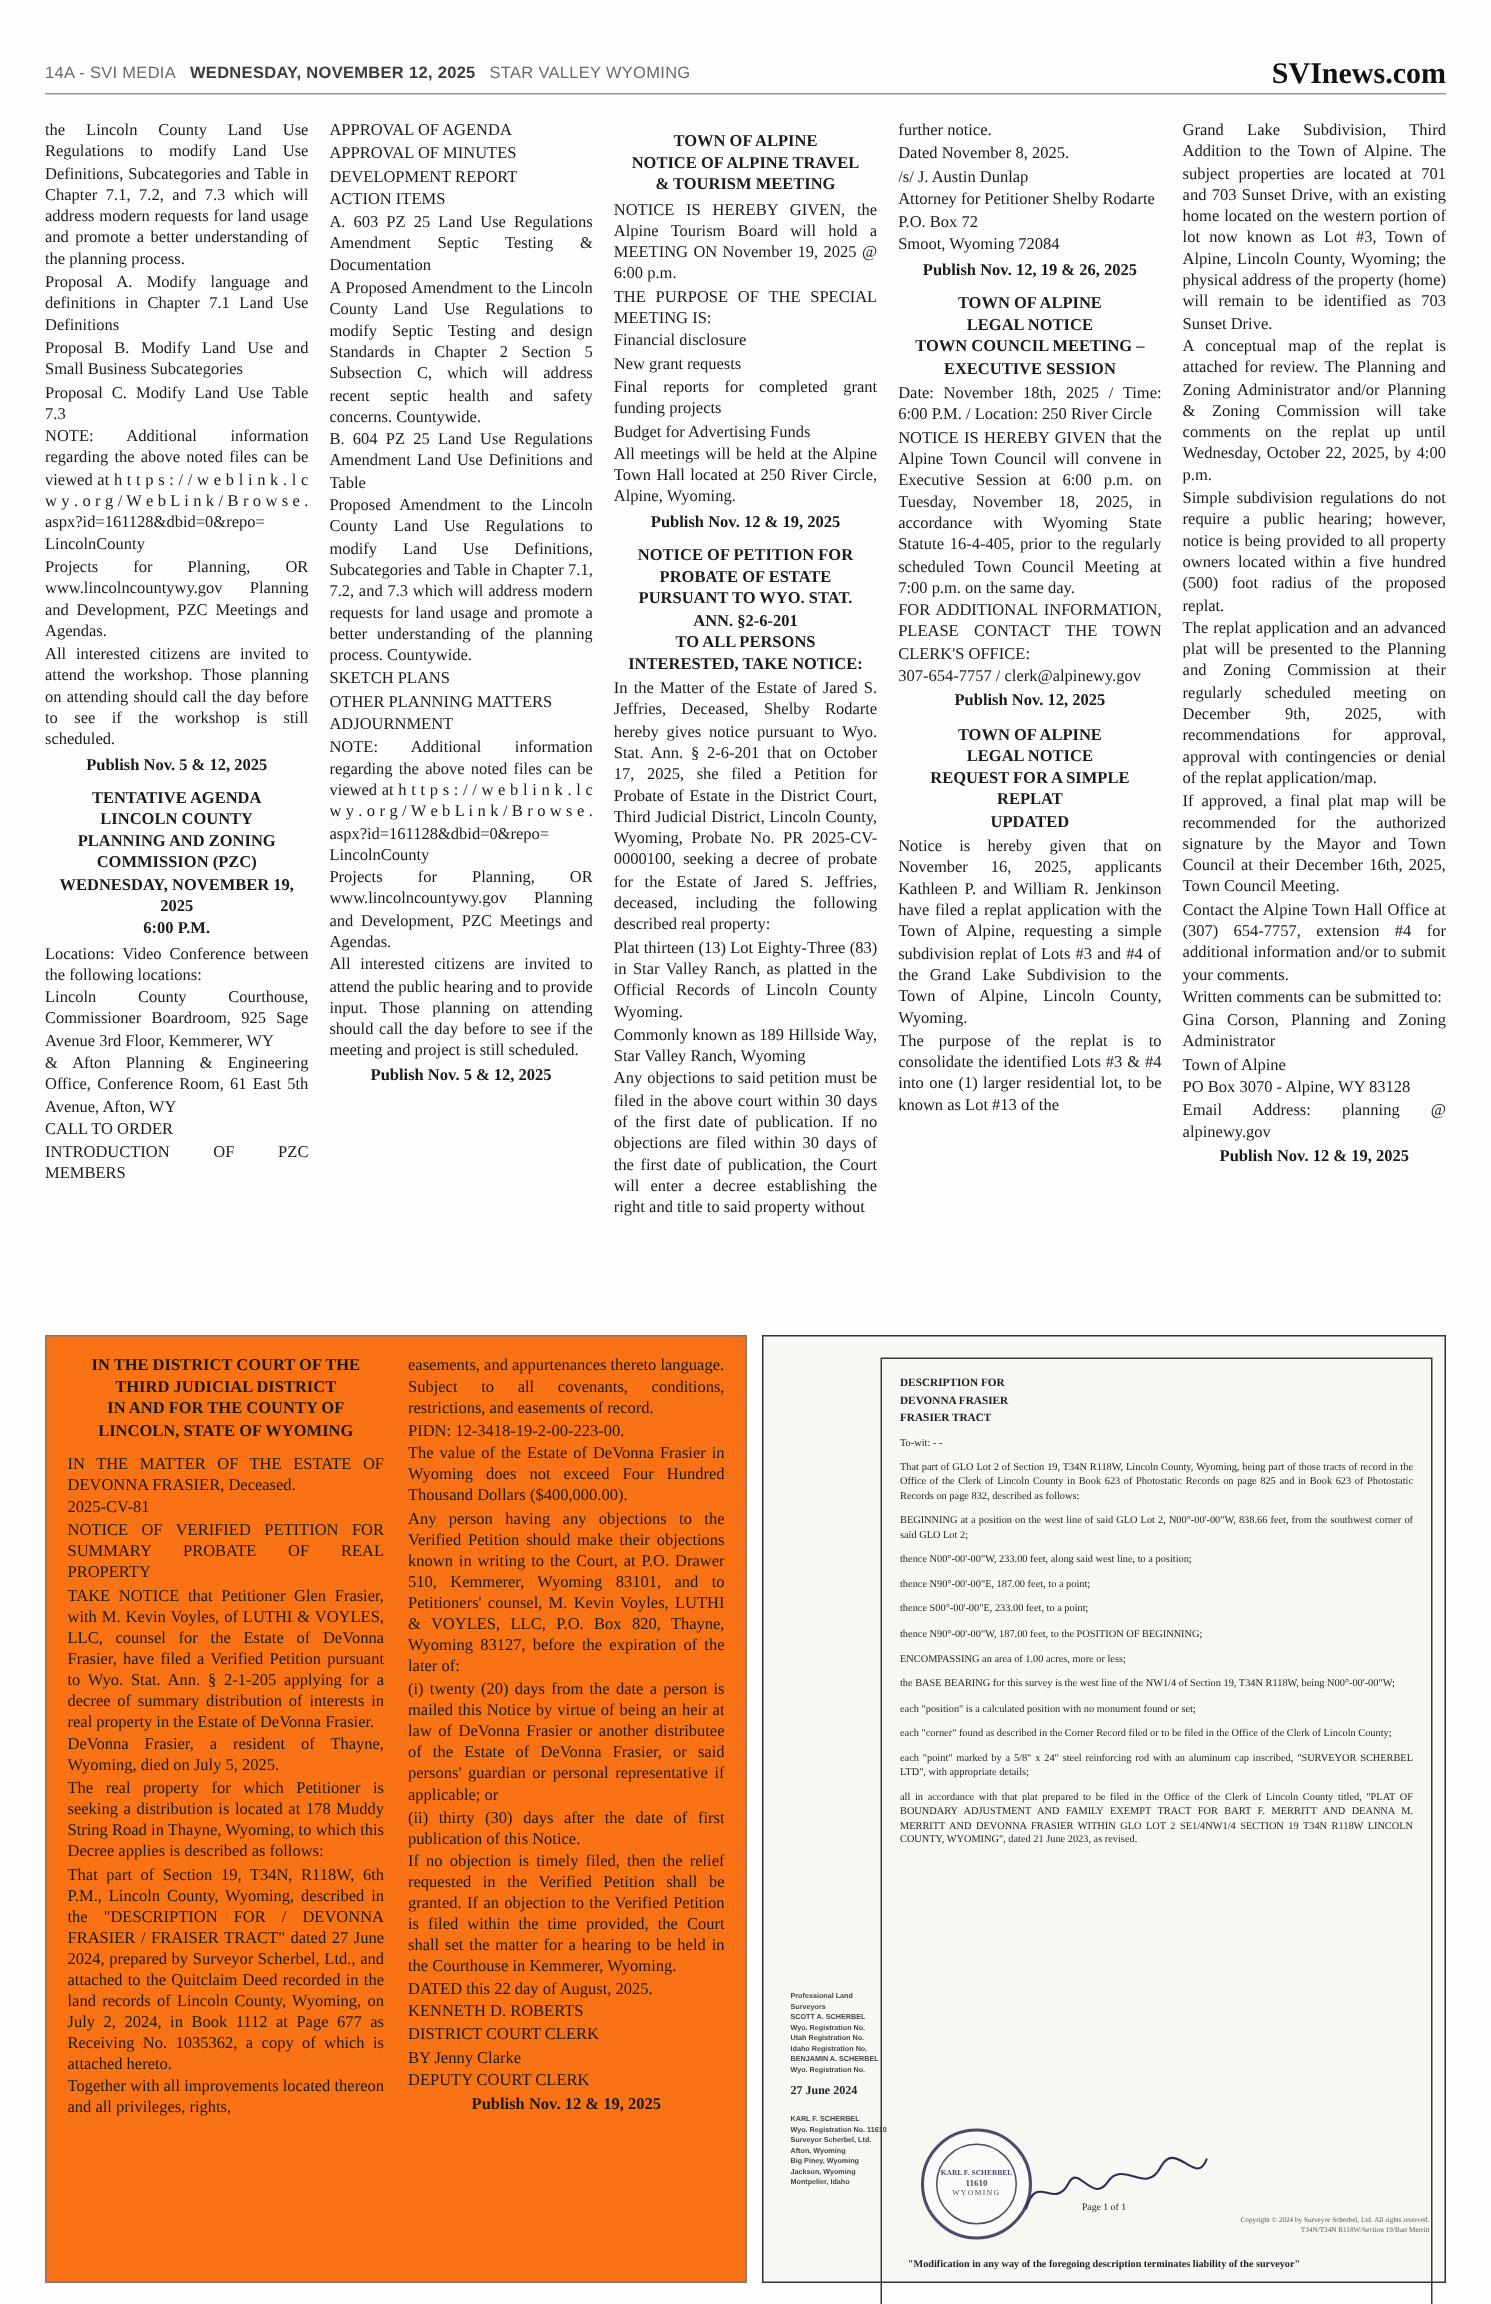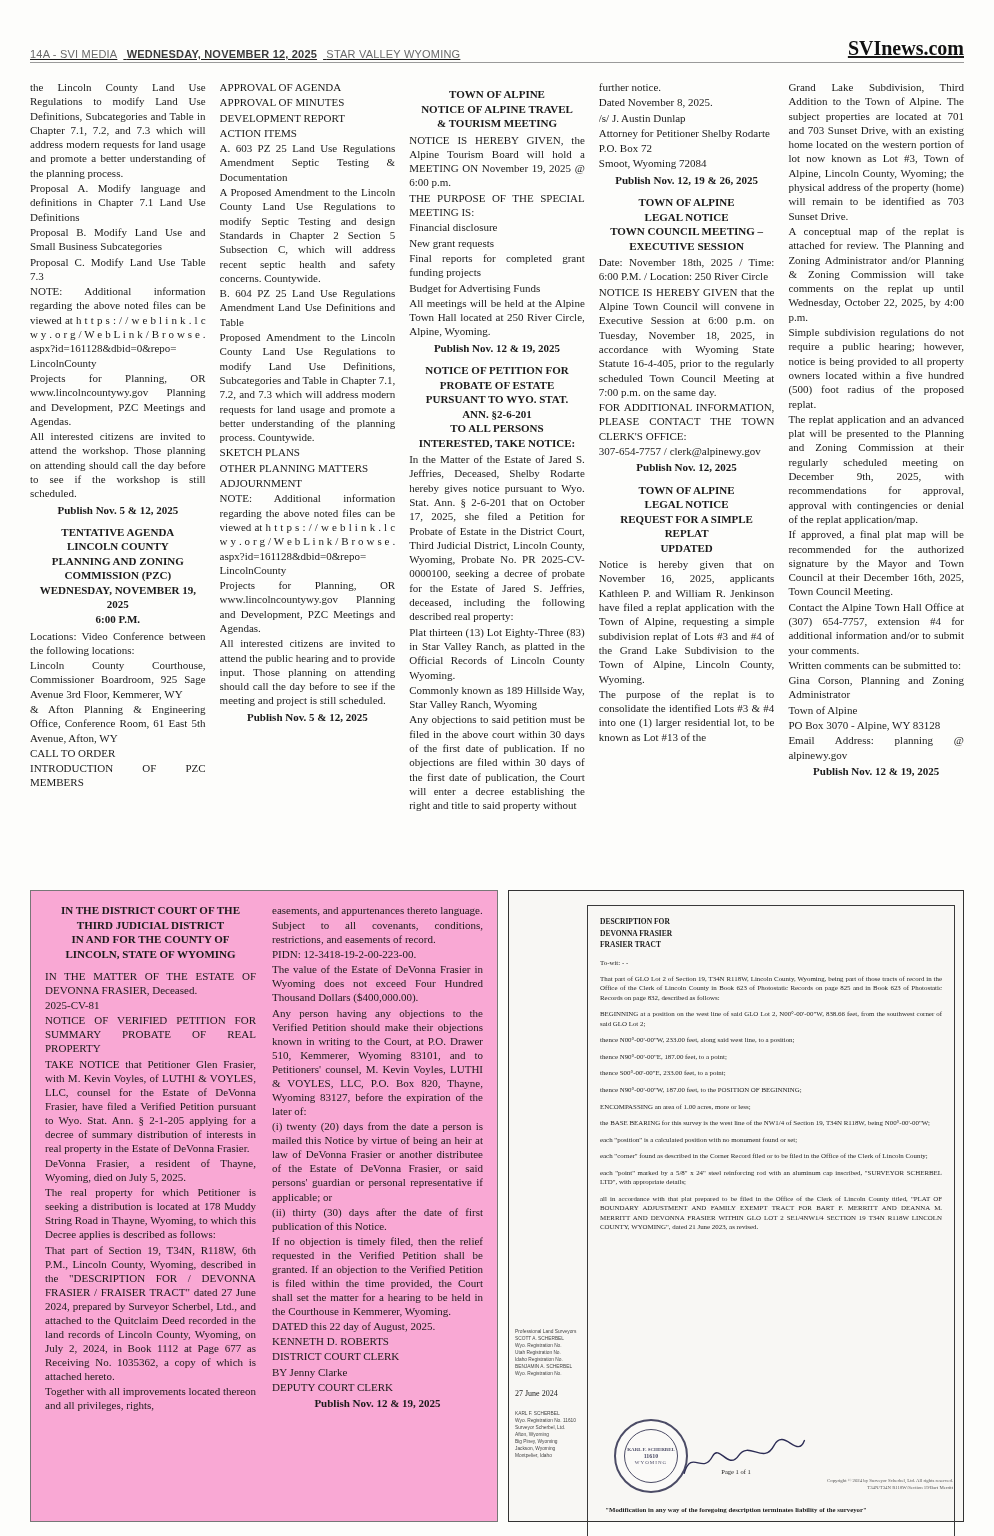--- a/index.html
+++ b/index.html
@@ -1,47 +1,47 @@
 <!DOCTYPE html>
 <html><head>
 <meta charset="utf-8">
 <style>
   html,body{margin:0;padding:0;background:#e8e8e8;}
   .page{position:relative;width:994px;height:1536px;background:#fdfdfb;margin:0 auto;
         font-family:"Liberation Serif", serif;color:#1a1a1a;overflow:hidden;}
   
   .masthead{position:absolute;left:30px;right:30px;top:38px;height:22px;
-            display:flex;justify-content:space-between;align-items:flex-end;text-decoration:underline;}
+            display:flex;justify-content:space-between;align-items:center;}
   .mast-left{font-family:"Liberation Sans", sans-serif;font-size:11px;color:#6a6a6a;letter-spacing:.2px;}
   .mast-left .sep{margin:0 3px;}
   .mast-date{font-weight:bold;color:#3c3c3c;}
   .site{font-family:"Liberation Serif", serif;font-weight:bold;font-size:20px;color:#111;}
   .rule{position:absolute;left:30px;right:30px;top:62px;border-top:1px solid #9a9a9a;}
   
   .top-cols{position:absolute;left:30px;right:30px;top:80px;height:792px;display:flex;gap:14px;}
   .col{flex:1 1 0;overflow:hidden;font-size:11px;line-height:1.3;}
   .blk{margin:0 0 1px 0;}
   .blk-p{text-align:justify;}
   .blk-h{font-weight:bold;text-align:center;white-space:pre-line;margin:7px 0 2px 0;line-height:1.32;}
   .blk-pub{font-weight:bold;text-align:center;margin:2px 0 8px 0;}
   
   .bottom{position:absolute;left:30px;right:30px;top:890px;height:632px;}
   .court-box{position:absolute;left:0;top:0;width:468px;height:632px;border:1px solid #777;
-             box-sizing:border-box;padding:12px 14px;display:flex;gap:16px;background:#f9a8d4;}
+             box-sizing:border-box;padding:12px 14px;display:flex;gap:16px;background:#f97316;}
   .court-col{flex:1 1 0;overflow:hidden;font-size:11px;line-height:1.28;}
   .court-col .blk-h{margin:0 0 8px 0;}
   
   .doc{position:absolute;left:478px;top:0;width:456px;height:632px;border:1.5px solid #333;
        box-sizing:border-box;background:#f8f7f4;}
   .doc-inner{position:absolute;left:78px;top:14px;right:8px;height:729px;border:1px solid #3a3a3a;
              box-sizing:border-box;padding:10px 12px;overflow:hidden;}
   .doc-title{font-size:7.5px;font-weight:bold;white-space:pre-line;line-height:1.55;margin-bottom:8px;}
   .doc-towit{font-size:6.9px;margin-bottom:8px;}
   .doc-par{font-size:6.9px;line-height:1.38;text-align:justify;margin:0 0 7px 0;color:#222;}
-  .doc-strip{position:absolute;left:0;top:0;width:78px;height:100%;}
+  .doc-strip{position:absolute;left:12px;top:0;width:78px;height:100%;font-weight:bold;}
   .cred{position:absolute;left:6px;width:66px;font-size:4.8px;line-height:1.45;color:#444;
         white-space:pre-line;font-family:"Liberation Sans", sans-serif;}
   .cred1{top:438px;}
   .cred2{top:520px;}
   .doc-date{position:absolute;left:6px;top:498px;font-size:8px;color:#222;}
   .seal{position:absolute;left:105px;bottom:28px;width:70px;height:70px;border:2px solid #4c4c66;
         border-radius:50%;display:flex;flex-direction:column;align-items:center;justify-content:center;
         color:#4c4c66;background:rgba(255,255,255,.4);}
   .seal-inner{width:52px;height:52px;border:1px solid #4c4c66;border-radius:50%;display:flex;
               flex-direction:column;align-items:center;justify-content:center;text-align:center;}

